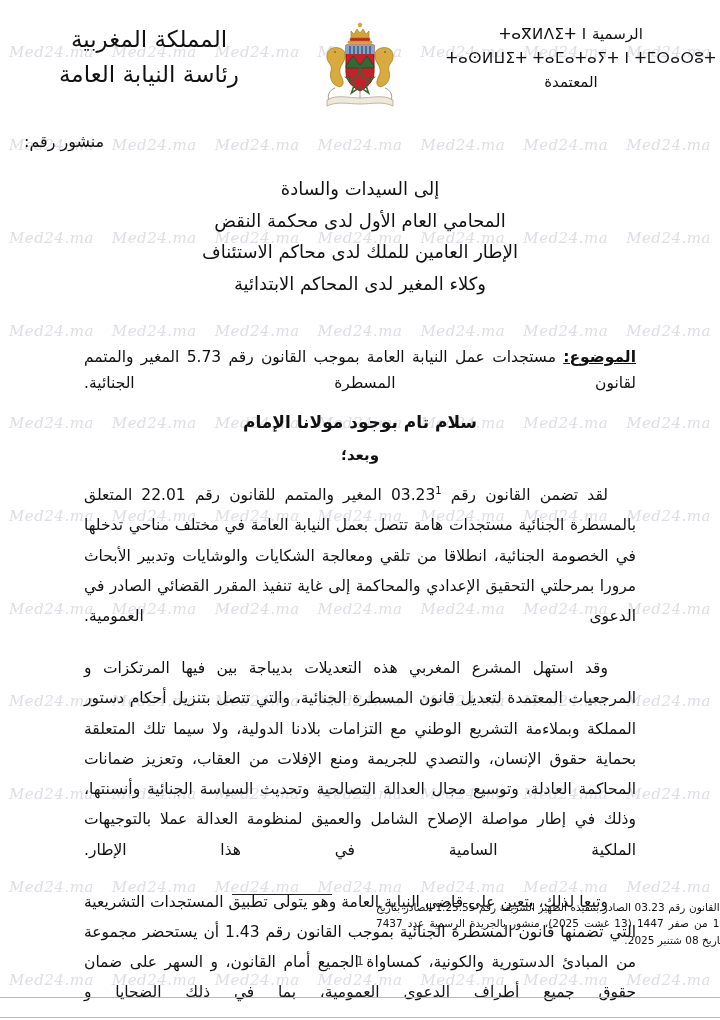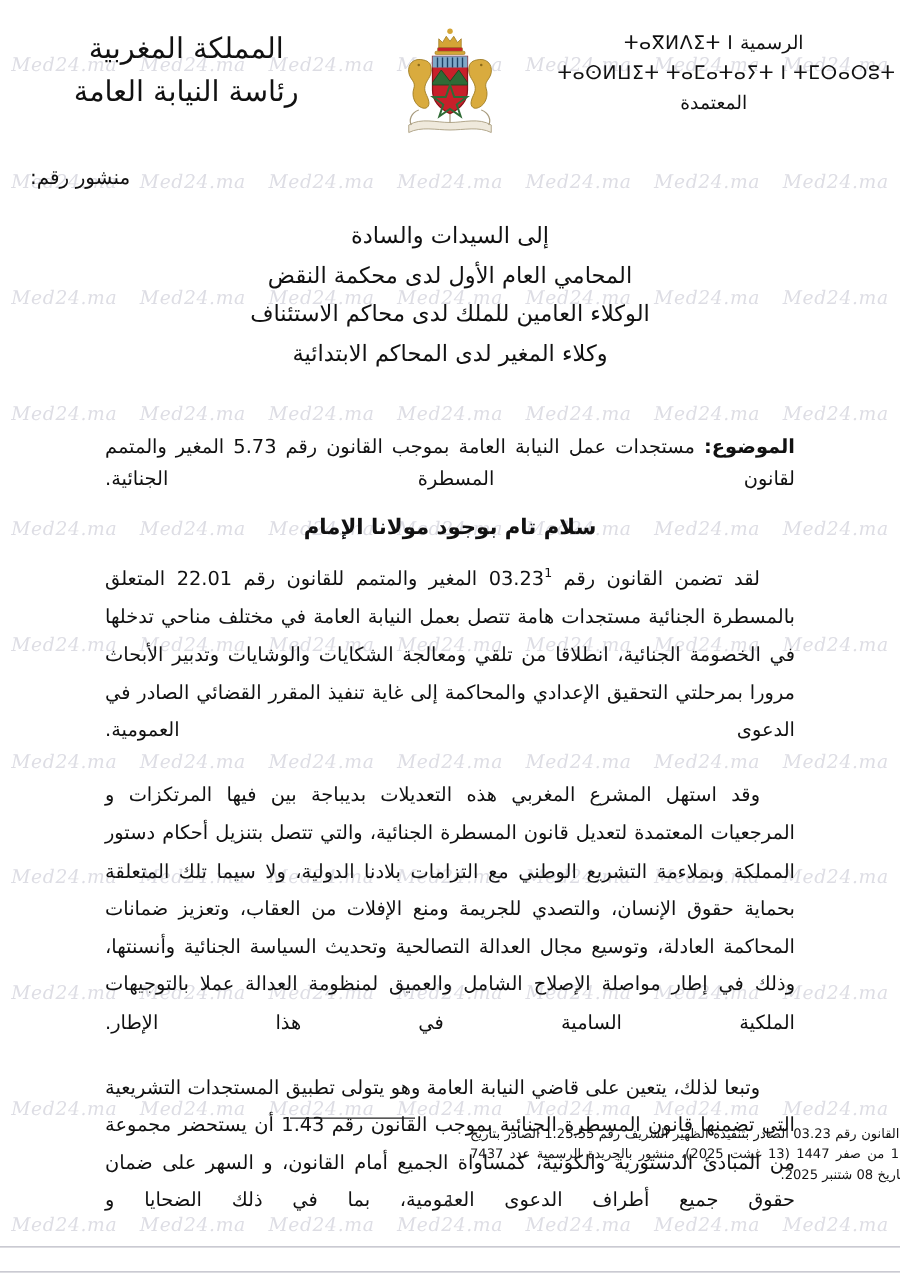--- a/index.html
+++ b/index.html
@@ -112,20 +112,21 @@
     direction: rtl;
     margin: 46px 84px 0 84px;
     font-size: 15.5px;
     line-height: 1.65;
     color: #111;
     text-align: justify;
     text-align-last: justify;
   }
   .subject .label {
     font-weight: bold;
+    text-decoration: underline;
   }
 
   
   .salutation {
     direction: rtl;
     text-align: center;
     margin-top: 16px;
     font-size: 17px;
     font-weight: bold;
     color: #111;
@@ -357,30 +358,31 @@
       </div>
     </div>
 
     <div class="ref-line">
       <span>منشور رقم:</span>
     </div>
 
     <div class="addressees">
       <div>إلى السيدات والسادة</div>
       <div>المحامي العام الأول لدى محكمة النقض</div>
-      <div>الوكلاء العامين للملك لدى محاكم الاستئناف</div>
+      <div>الإطار العامين للملك لدى محاكم الاستئناف</div>
       <div>وكلاء المغير لدى المحاكم الابتدائية</div>
     </div>
 
     <div class="subject">
       <span class="label">الموضوع:</span>
       <span>مستجدات عمل النيابة العامة بموجب القانون رقم 5.73 المغير والمتمم لقانون المسطرة الجنائية.</span>
     </div>
 
     <div class="salutation">سلام تام بوجود مولانا الإمام</div>
+    <div class="wabaad">وبعد؛</div>
 
     <div class="body-wrap">
 
       <p class="para first">
         <span>لقد تضمن القانون رقم 03.23</span><sup class="fn-ref">1</sup><span> المغير والمتمم للقانون رقم 22.01 المتعلق بالمسطرة الجنائية مستجدات هامة تتصل بعمل النيابة العامة في مختلف مناحي تدخلها في الخصومة الجنائية، انطلاقا من تلقي ومعالجة الشكايات والوشايات وتدبير الأبحاث مرورا بمرحلتي التحقيق الإعدادي والمحاكمة إلى غاية تنفيذ المقرر القضائي الصادر في الدعوى العمومية.</span>
       </p>
 
       <p class="para">وقد استهل المشرع المغربي هذه التعديلات بديباجة بين فيها المرتكزات و المرجعيات المعتمدة لتعديل قانون المسطرة الجنائية، والتي تتصل بتنزيل أحكام دستور المملكة وبملاءمة التشريع الوطني مع التزامات بلادنا الدولية، ولا سيما تلك المتعلقة بحماية حقوق الإنسان، والتصدي للجريمة ومنع الإفلات من العقاب، وتعزيز ضمانات المحاكمة العادلة، وتوسيع مجال العدالة التصالحية وتحديث السياسة الجنائية وأنسنتها، وذلك في إطار مواصلة الإصلاح الشامل والعميق لمنظومة العدالة عملا بالتوجيهات الملكية السامية في هذا الإطار.</p>
 
       <p class="para">وتبعا لذلك، يتعين على قاضي النيابة العامة وهو يتولى تطبيق المستجدات التشريعية التي تضمنها قانون المسطرة الجنائية بموجب القانون رقم 1.43 أن يستحضر مجموعة من المبادئ الدستورية والكونية، كمساواة الجميع أمام القانون، و السهر على ضمان حقوق جميع أطراف الدعوى العمومية، بما في ذلك الضحايا و</p>

